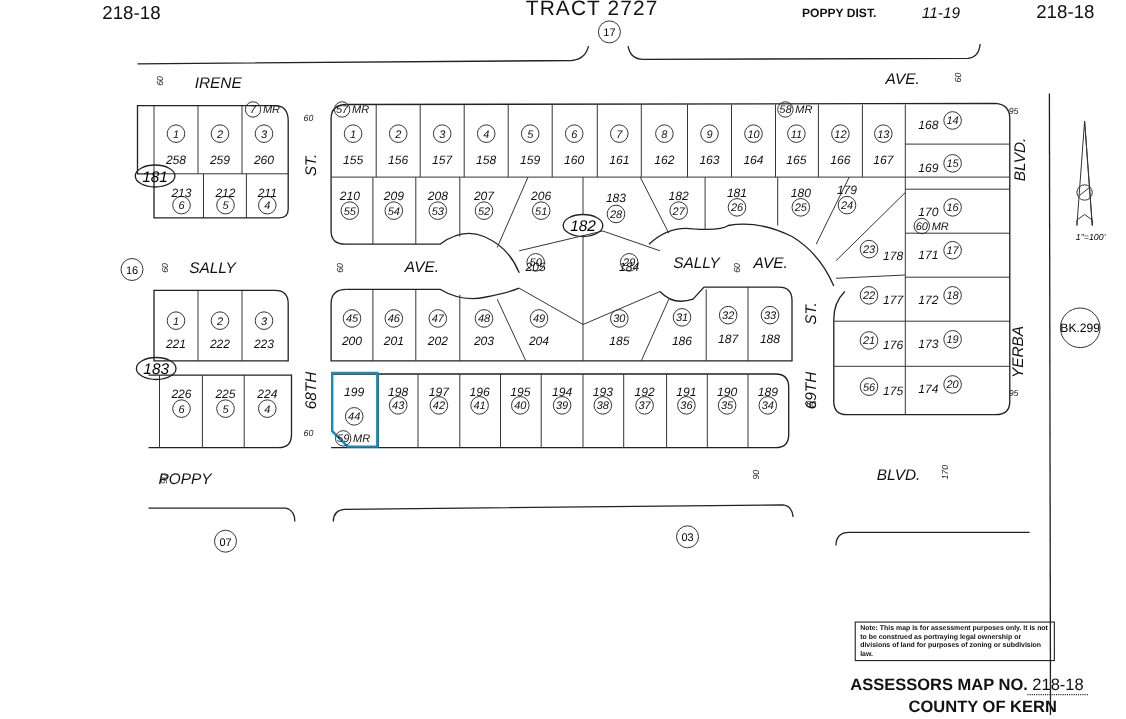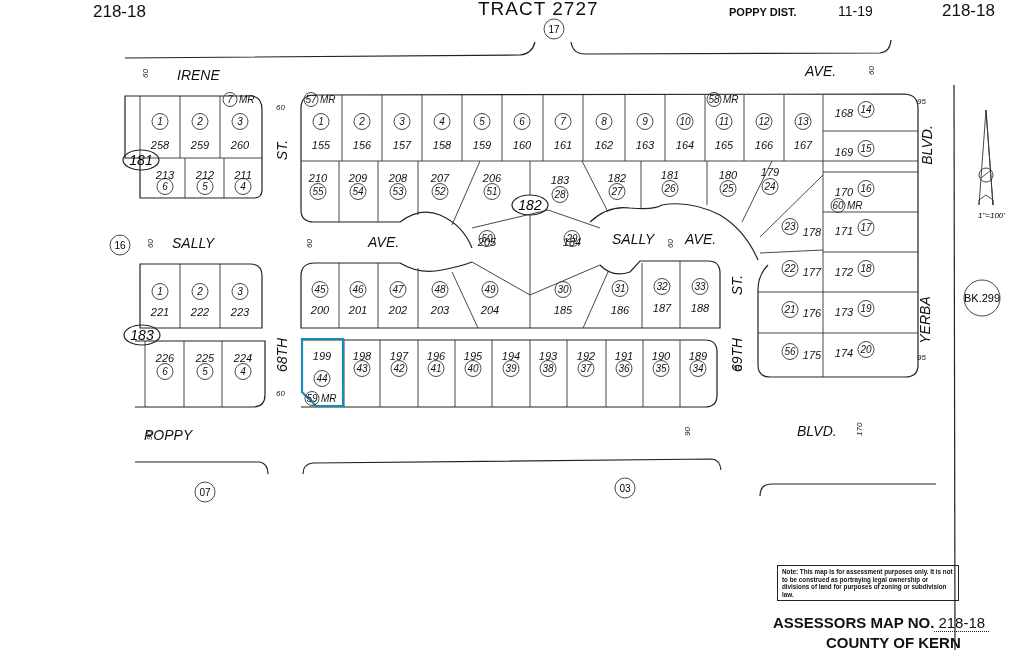--- a/index.html
+++ b/index.html
@@ -14,21 +14,21 @@
   .lot{font-style:italic;font-family:"Liberation Sans",sans-serif;font-size:10px;fill:#111;}
   .ln{stroke:#222;stroke-width:1.2;fill:none;}
   .thin{stroke:#333;stroke-width:0.9;fill:none;}
 </style>
 </head>
 <body>
 
 <div class="hdr" style="left:93px;top:2px;font-size:17px;"><span>218-18</span></div>
 <div class="hdr" style="left:478px;top:-2px;font-size:19px;letter-spacing:1px;">TRACT 2727</div>
 <div class="hdr" style="left:729px;top:6px;font-size:11px;font-weight:bold;">POPPY DIST.</div>
-<div class="hdr" style="left:838px;top:3px;font-size:14px;">11-19</div>
+<div class="hdr" style="left:838px;top:3px;font-size:14px;font-style:italic;">11-19</div>
 <div class="hdr" style="left:942px;top:1px;font-size:17px;">218-18</div>
 
 <svg width="1024" height="654" viewBox="0 0 1024 654">
 
   <path class="ln" d="M125,58 L520,55 Q532,54 535,42"></path>
   <path class="ln" d="M571,42 Q573,54 585,54 L880,53 Q890,52 891,40"></path>
 
   <circle cx="554" cy="29" r="10" class="thin"></circle>
   <text x="554" y="33" text-anchor="middle" font-size="10" font-family="Liberation Sans, sans-serif">17</text>
 

